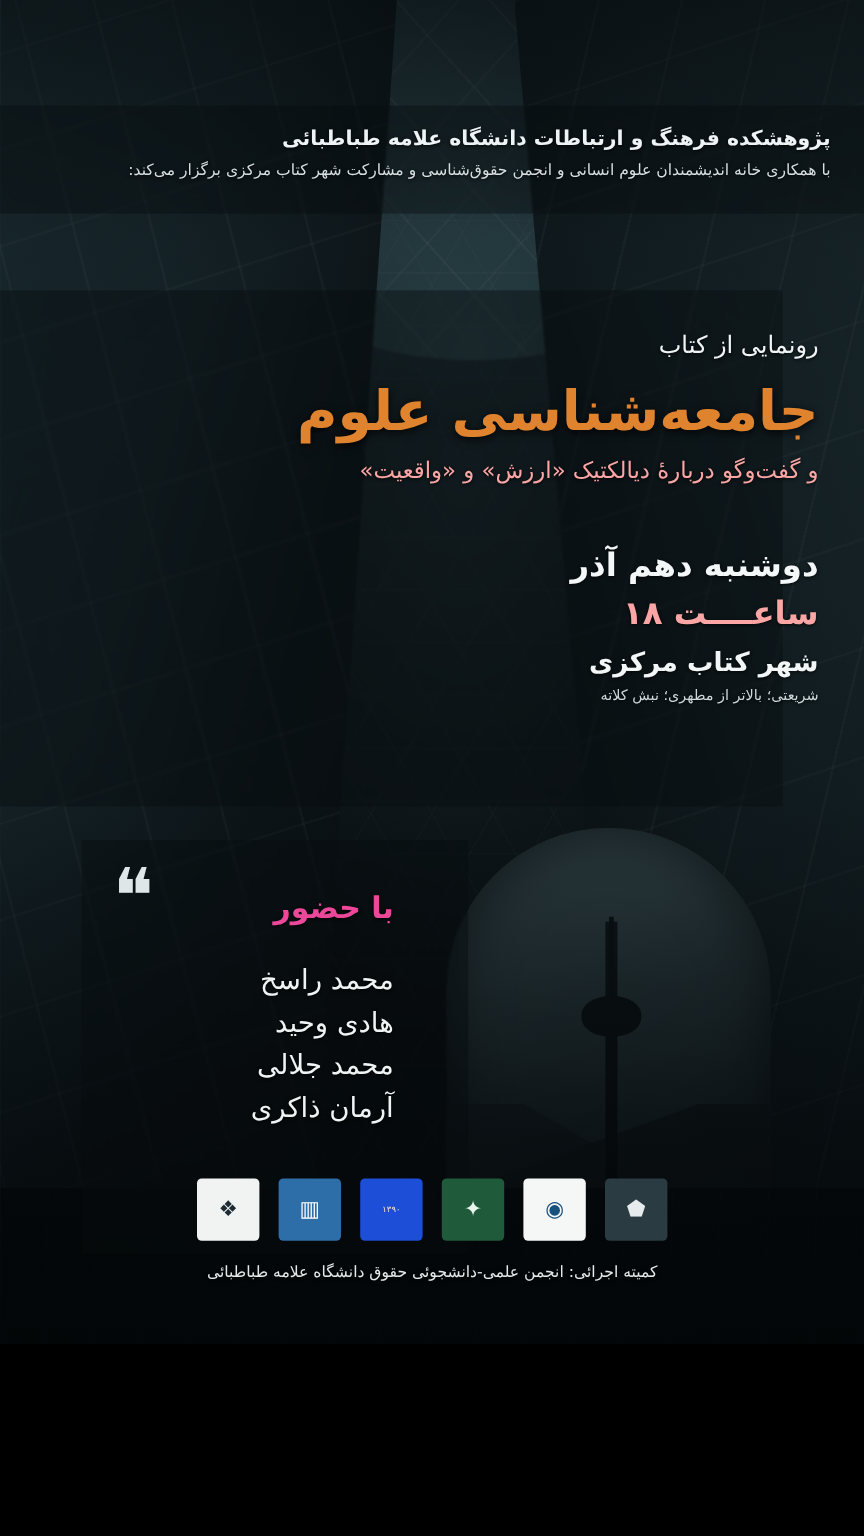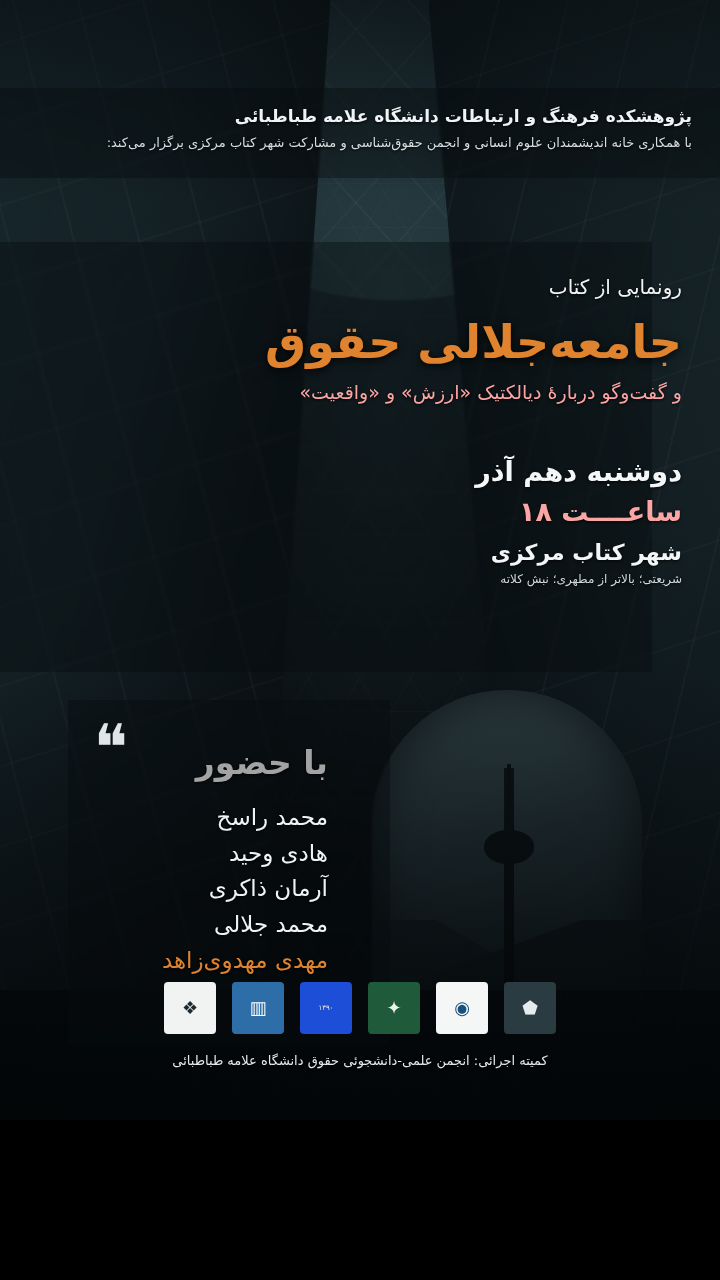--- a/index.html
+++ b/index.html
@@ -244,23 +244,23 @@
     color: #f2f6f7;
   }
   .address {
     right: 38px; top: 570px;
     font-size: 12px;
     color: #cfd8db;
   }
 
   .with-presence {
     right: 392px; top: 738px;
-    font-size: 33px;
+    font-size: 25px;
     font-weight: 700;
-    color: #a3a3a3;
+    color: #ec4899;
     letter-spacing: 6px;
   }
   .guest-list {
     position: absolute;
     right: 392px; top: 800px;
     text-align: right;
   }
   .guest {
     font-size: 23px;
     line-height: 1.55;
@@ -348,35 +348,34 @@
   </div>
 
   <div class="panel panel-top"></div>
   <div class="panel panel-main"></div>
   <div class="panel panel-guests"></div>
 
   <div class="txt org-line1">پژوهشکده فرهنگ و ارتباطات دانشگاه علامه طباطبائی</div>
   <div class="txt org-line2">با همکاری خانه اندیشمندان علوم انسانی و انجمن حقوق‌شناسی و مشارکت شهر کتاب مرکزی برگزار می‌کند:</div>
 
   <div class="txt kicker">رونمایی از کتاب</div>
-  <div class="txt book-title">جامعه‌جلالی حقوق</div>
+  <div class="txt book-title">جامعه‌شناسی علوم</div>
   <div class="txt subtitle">و گفت‌وگو دربارهٔ دیالکتیک «ارزش» و «واقعیت»</div>
   <div class="txt date">دوشنبه دهم آذر</div>
   <div class="txt time">ساعــــت ۱۸</div>
   <div class="txt venue">شهر کتاب مرکزی</div>
   <div class="txt address">شریعتی؛ بالاتر از مطهری؛ نبش کلاته</div>
 
   <div class="quote-mark">❝</div>
   <div class="txt with-presence">با حضور</div>
   <div class="guest-list">
     <div class="guest">محمد راسخ</div>
     <div class="guest">هادی وحید</div>
+    <div class="guest">محمد جلالی</div>
     <div class="guest">آرمان ذاکری</div>
-    <div class="guest">محمد جلالی</div>
-    <div class="guest highlight">مهدی مهدوی‌زاهد</div>
   </div>
 
   <div class="logos">
     <div class="logo l1">
       <span class="logo-mark">❖</span>
     </div>
     <div class="logo l2">
       <span class="logo-mark">▥</span>
     </div>
     <div class="logo l3">

